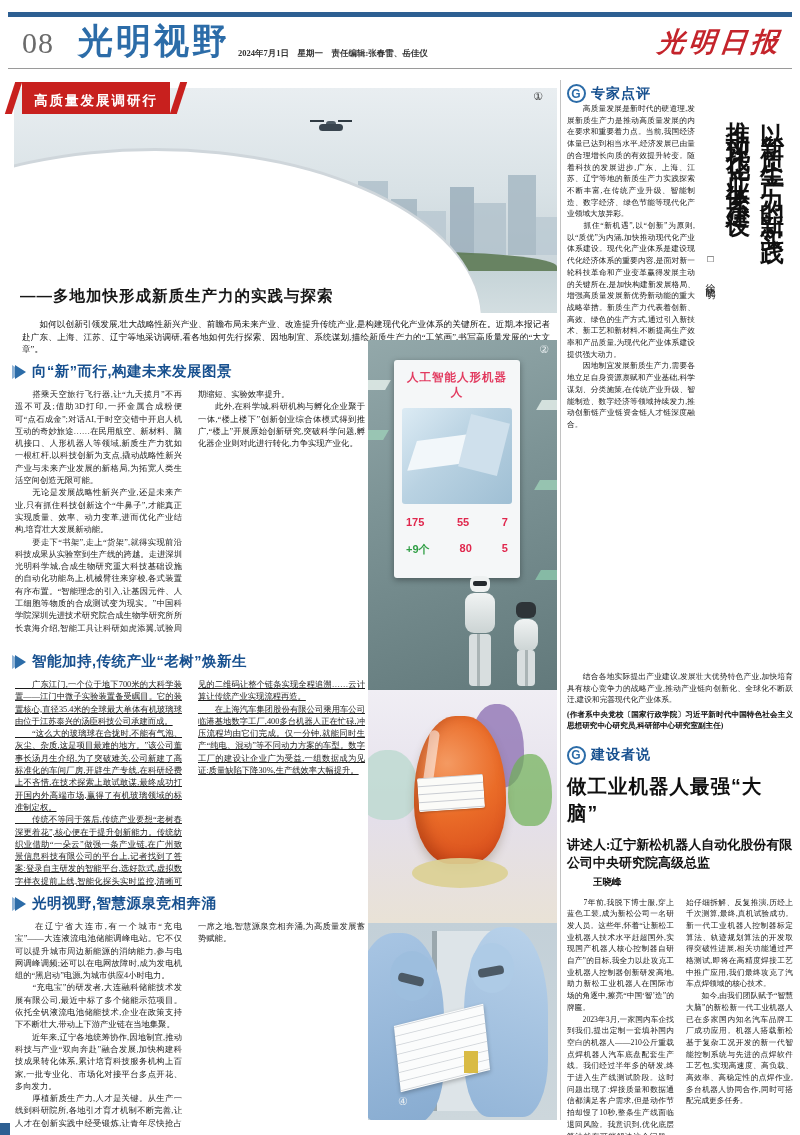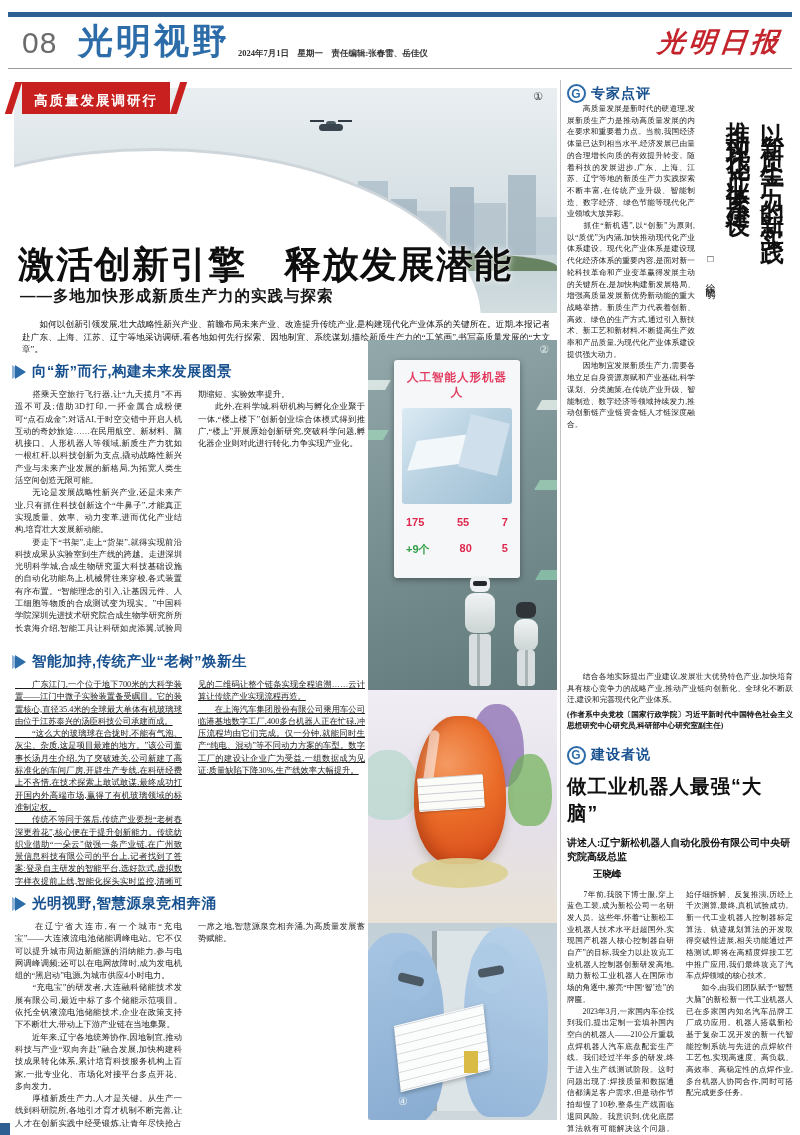--- a/index.html
+++ b/index.html
@@ -1,20 +1,20 @@
 <!DOCTYPE html>
 <html><head>
 <meta charset="utf-8">
 <style>
   html,body{margin:0;padding:0;background:#fff;}
   .page{position:relative;width:800px;height:1135px;background:#fff;overflow:hidden;
         font-family:"Liberation Serif",serif;color:#222;}
   
   .topbar{position:absolute;left:8px;top:12px;width:784px;height:5px;background:#2d5f92;}
-  .pagenum{position:absolute;left:22px;top:26px;font-family:Liberation Sans, sans-serif;
+  .pagenum{position:absolute;left:22px;top:26px;font-family:Liberation Serif, serif;
            font-size:30px;color:#6b6b6b;letter-spacing:1px;}
   .section-title{position:absolute;left:78px;top:18px;font-family:"Liberation Sans",sans-serif;
            font-size:35px;font-weight:bold;color:#2c6ca8;letter-spacing:3px;}
   .dateline{position:absolute;left:238px;top:48px;font-size:8.5px;font-weight:bold;color:#333;}
   .masthead{position:absolute;right:18px;top:24px;font-size:27px;font-weight:bold;color:#c4242b;
            font-style:italic;letter-spacing:4px;transform:skewX(-6deg);}
   .header-rule{position:absolute;left:8px;top:68px;width:784px;height:1px;background:#9a9a9a;}
   .vdivider{position:absolute;left:560px;top:80px;width:1px;height:1040px;background:#c2c2c2;}
   .corner-block{position:absolute;left:0;top:1123px;width:10px;height:12px;background:#2d5f92;}
 
@@ -153,21 +153,21 @@
      white-space:pre-line;overflow:hidden;}
   .vblock{writing-mode:vertical-rl;margin-left:auto;padding-right:4px;height:540px;}
   .vt{font-size:24px;font-weight:bold;color:#101010;letter-spacing:13px;line-height:34px;white-space:nowrap;}
   .vt2{letter-spacing:9px;}
   .vauthor{font-size:10px;color:#222;padding-top:150px;line-height:22px;letter-spacing:4px;}
   .expert-close{margin-top:20px;font-size:7.7px;line-height:11.5px;text-align:justify;color:#1a1a1a;}
   .expert-attr{margin-top:3px;font-size:7.6px;line-height:11.5px;font-weight:bold;color:#111;text-align:justify;}
   .builder{margin-top:14px;}
   .builder-title{margin-top:8px;font-family:"Liberation Sans",sans-serif;font-weight:900;
      font-size:19.5px;color:#0f0f0f;letter-spacing:1px;}
-  .narrator{margin-top:9px;font-size:10px;font-weight:bold;color:#111;}
+  .narrator{margin-top:9px;font-size:13px;font-weight:bold;color:#111;}
   .narrator-name{margin-top:4px;font-size:9.5px;font-weight:bold;color:#111;text-indent:26px;}
   .builder-cols{margin-top:8px;column-count:2;column-gap:12px;column-fill:auto;height:258px;
      font-size:7.7px;line-height:11.7px;text-align:justify;color:#1a1a1a;white-space:pre-line;overflow:hidden;}
   .thin-rule{height:1px;background:#8a8a8a;margin:8px 0;}
 </style>
 </head>
 <body>
 
 <div class="page">
 
@@ -190,21 +190,20 @@
     <div class="treeline"></div>
     <div class="river"></div>
     <div class="swoosh"></div>
     <div class="drone">
       <div class="r1"></div>
       <div class="r2"></div>
       <div class="cab"></div>
       <div class="body"></div>
     </div>
     <span class="marker m1">①</span>
-    <div class="headline">激活创新引擎　释放发展潜能</div>
     <div class="subhead">——多地加快形成新质生产力的实践与探索</div>
   </div>
 
   <div class="intro">　　如何以创新引领发展,壮大战略性新兴产业、前瞻布局未来产业、改造提升传统产业,是构建现代化产业体系的关键所在。近期,本报记者赴广东、上海、江苏、辽宁等地采访调研,看各地如何先行探索、因地制宜、系统谋划,描绘新质生产力的“工笔画”,书写高质量发展的“大文章”。</div>
 
   <div class="articles">
     <section class="art s1">
       <h2>
           <span class="chev"></span>
           <span>向“新”而行,构建未来发展图景</span>

